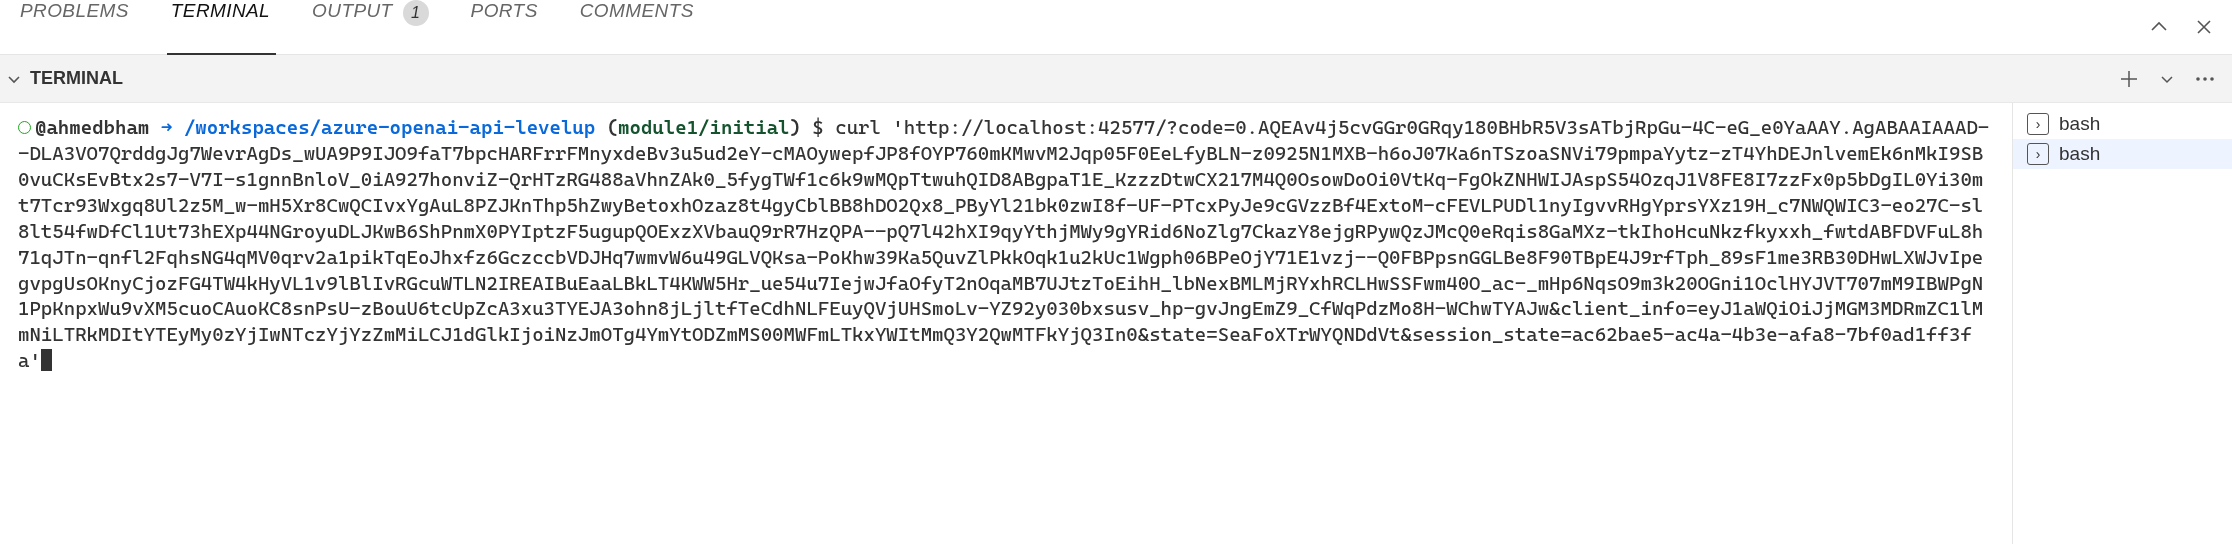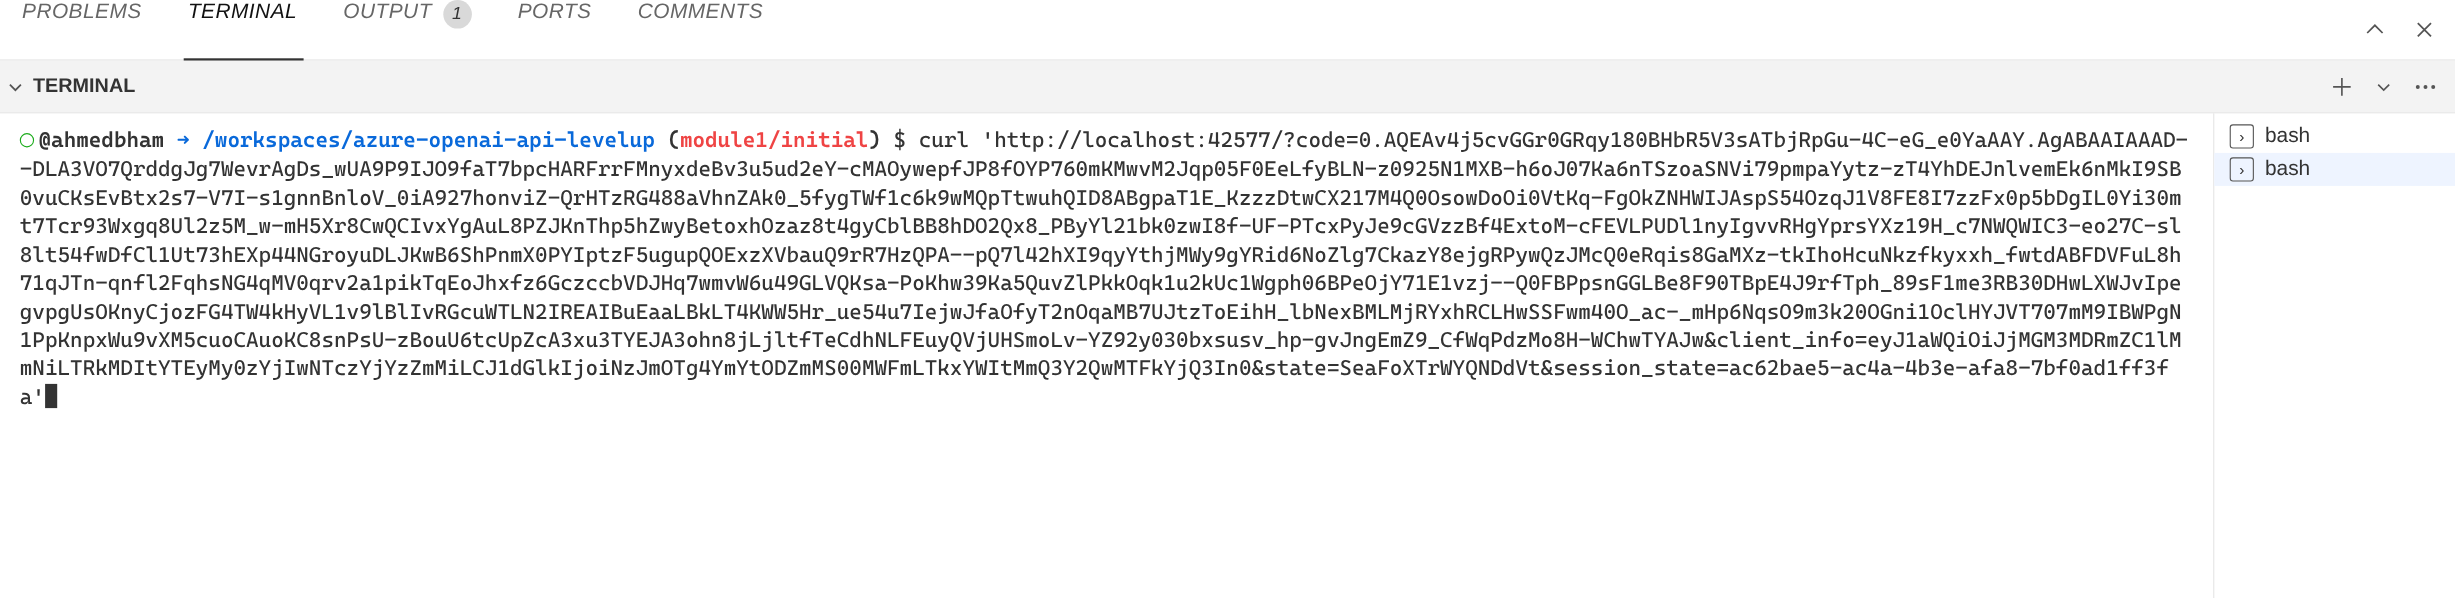--- a/index.html
+++ b/index.html
@@ -104,21 +104,21 @@
     .status-dot {
       display: inline-block;
       width: 13px; height: 13px;
       border: 1.5px solid #1aab1a;
       border-radius: 50%;
       margin-right: 4px;
       vertical-align: 0px;
     }
     .user { color: #333; font-weight: 600; text-align: center; }
     .path { color: #0969da; font-weight: 600; }
-    .branch { color: #ef4444; font-weight: 600; }
+    .branch { color: #14532d; font-weight: 600; }
     .dollar { color: #333; }
     .cmd { color: #333; }
     .cursor {
       display: inline-block;
       width: 11px; height: 22px;
       background: #333;
       vertical-align: -4px;
     }
 
     .side-list {

